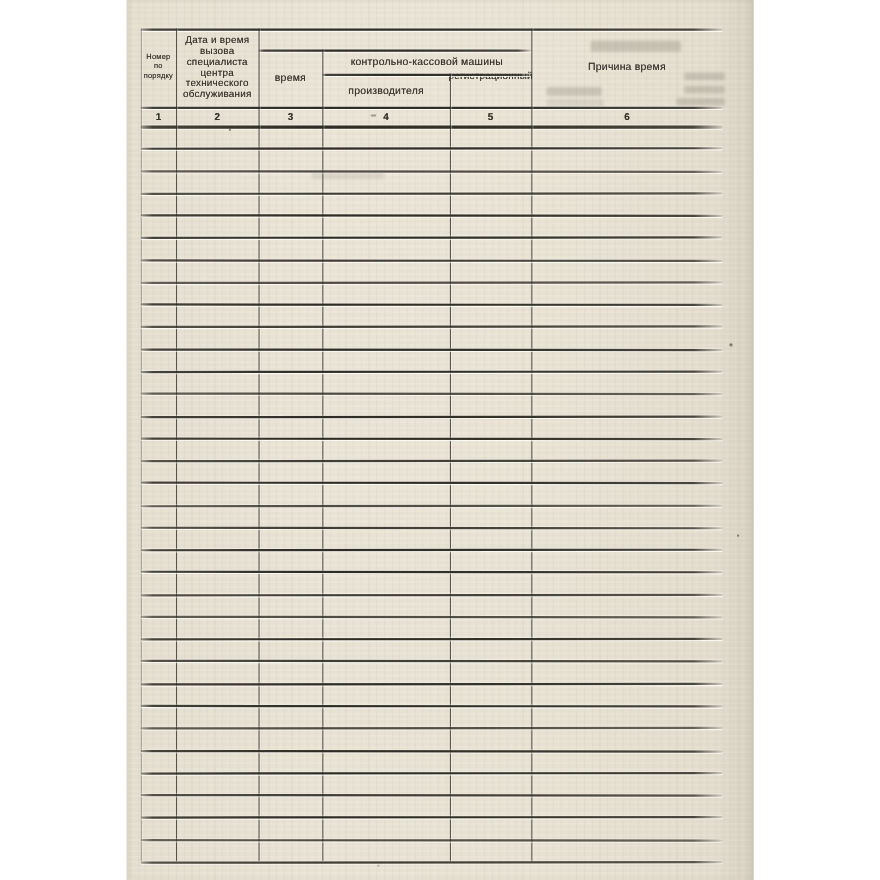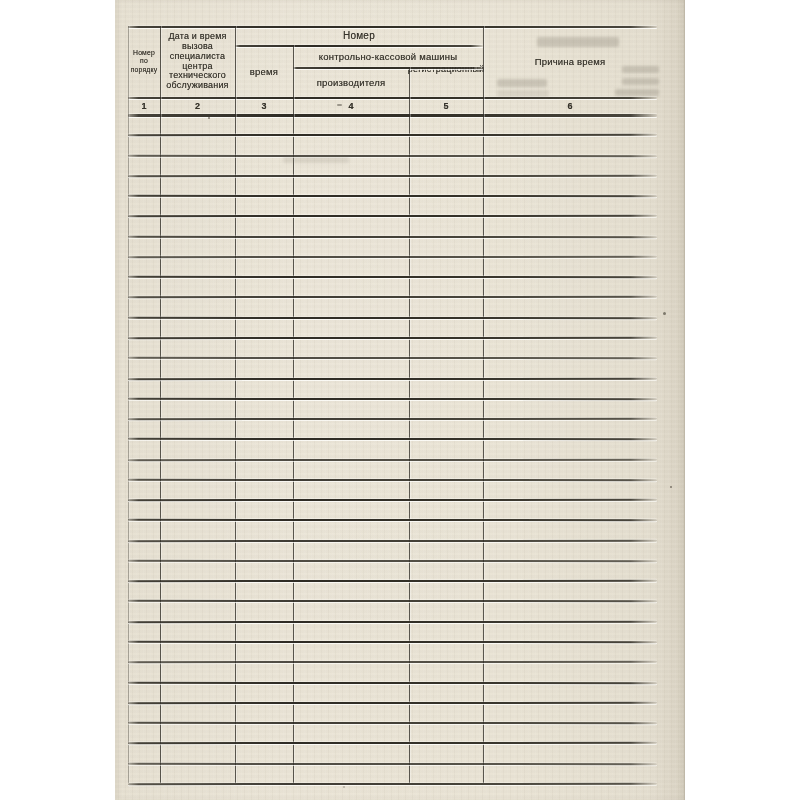--- a/index.html
+++ b/index.html
@@ -80,21 +80,20 @@
 
 <div class="scan">
   <div class="paper">
 
     <div class="table-area">
 
       <div class="hcell" style="left:0; top:0; width:32px; height:71px; font-size:6.8px; line-height:8.2px; padding:0 1px;">Номер по порядку</div>
 
       <div class="hcell" style="left:32px; top:0; width:75px; height:71px; font-size:9px; line-height:9.8px; padding:0 2px;">Дата и время вызова специалиста центра технического обслуживания</div>
 
-      <div class="hcell" style="left:107px; top:0; width:248px; height:19px; font-size:10px;">Номер</div>
 
       <div class="hcell" style="left:107px; top:19px; width:58px; height:52px; font-size:9.5px;">время</div>
 
       <div class="hcell" style="left:165px; top:19px; width:190px; height:22px; font-size:9.5px;">контрольно-кассовой машины</div>
 
       <div class="hcell" style="left:165px; top:41px; width:116px; height:30px; font-size:9.5px;">производителя</div>
 
       <div class="hcell" style="left:281px; top:28px; width:74px; height:30px; font-size:9px; white-space:nowrap;">регистрационный</div>
 
       <div class="hcell" style="left:355px; top:0; width:174px; height:71px; font-size:9.5px;">Причина время</div>

